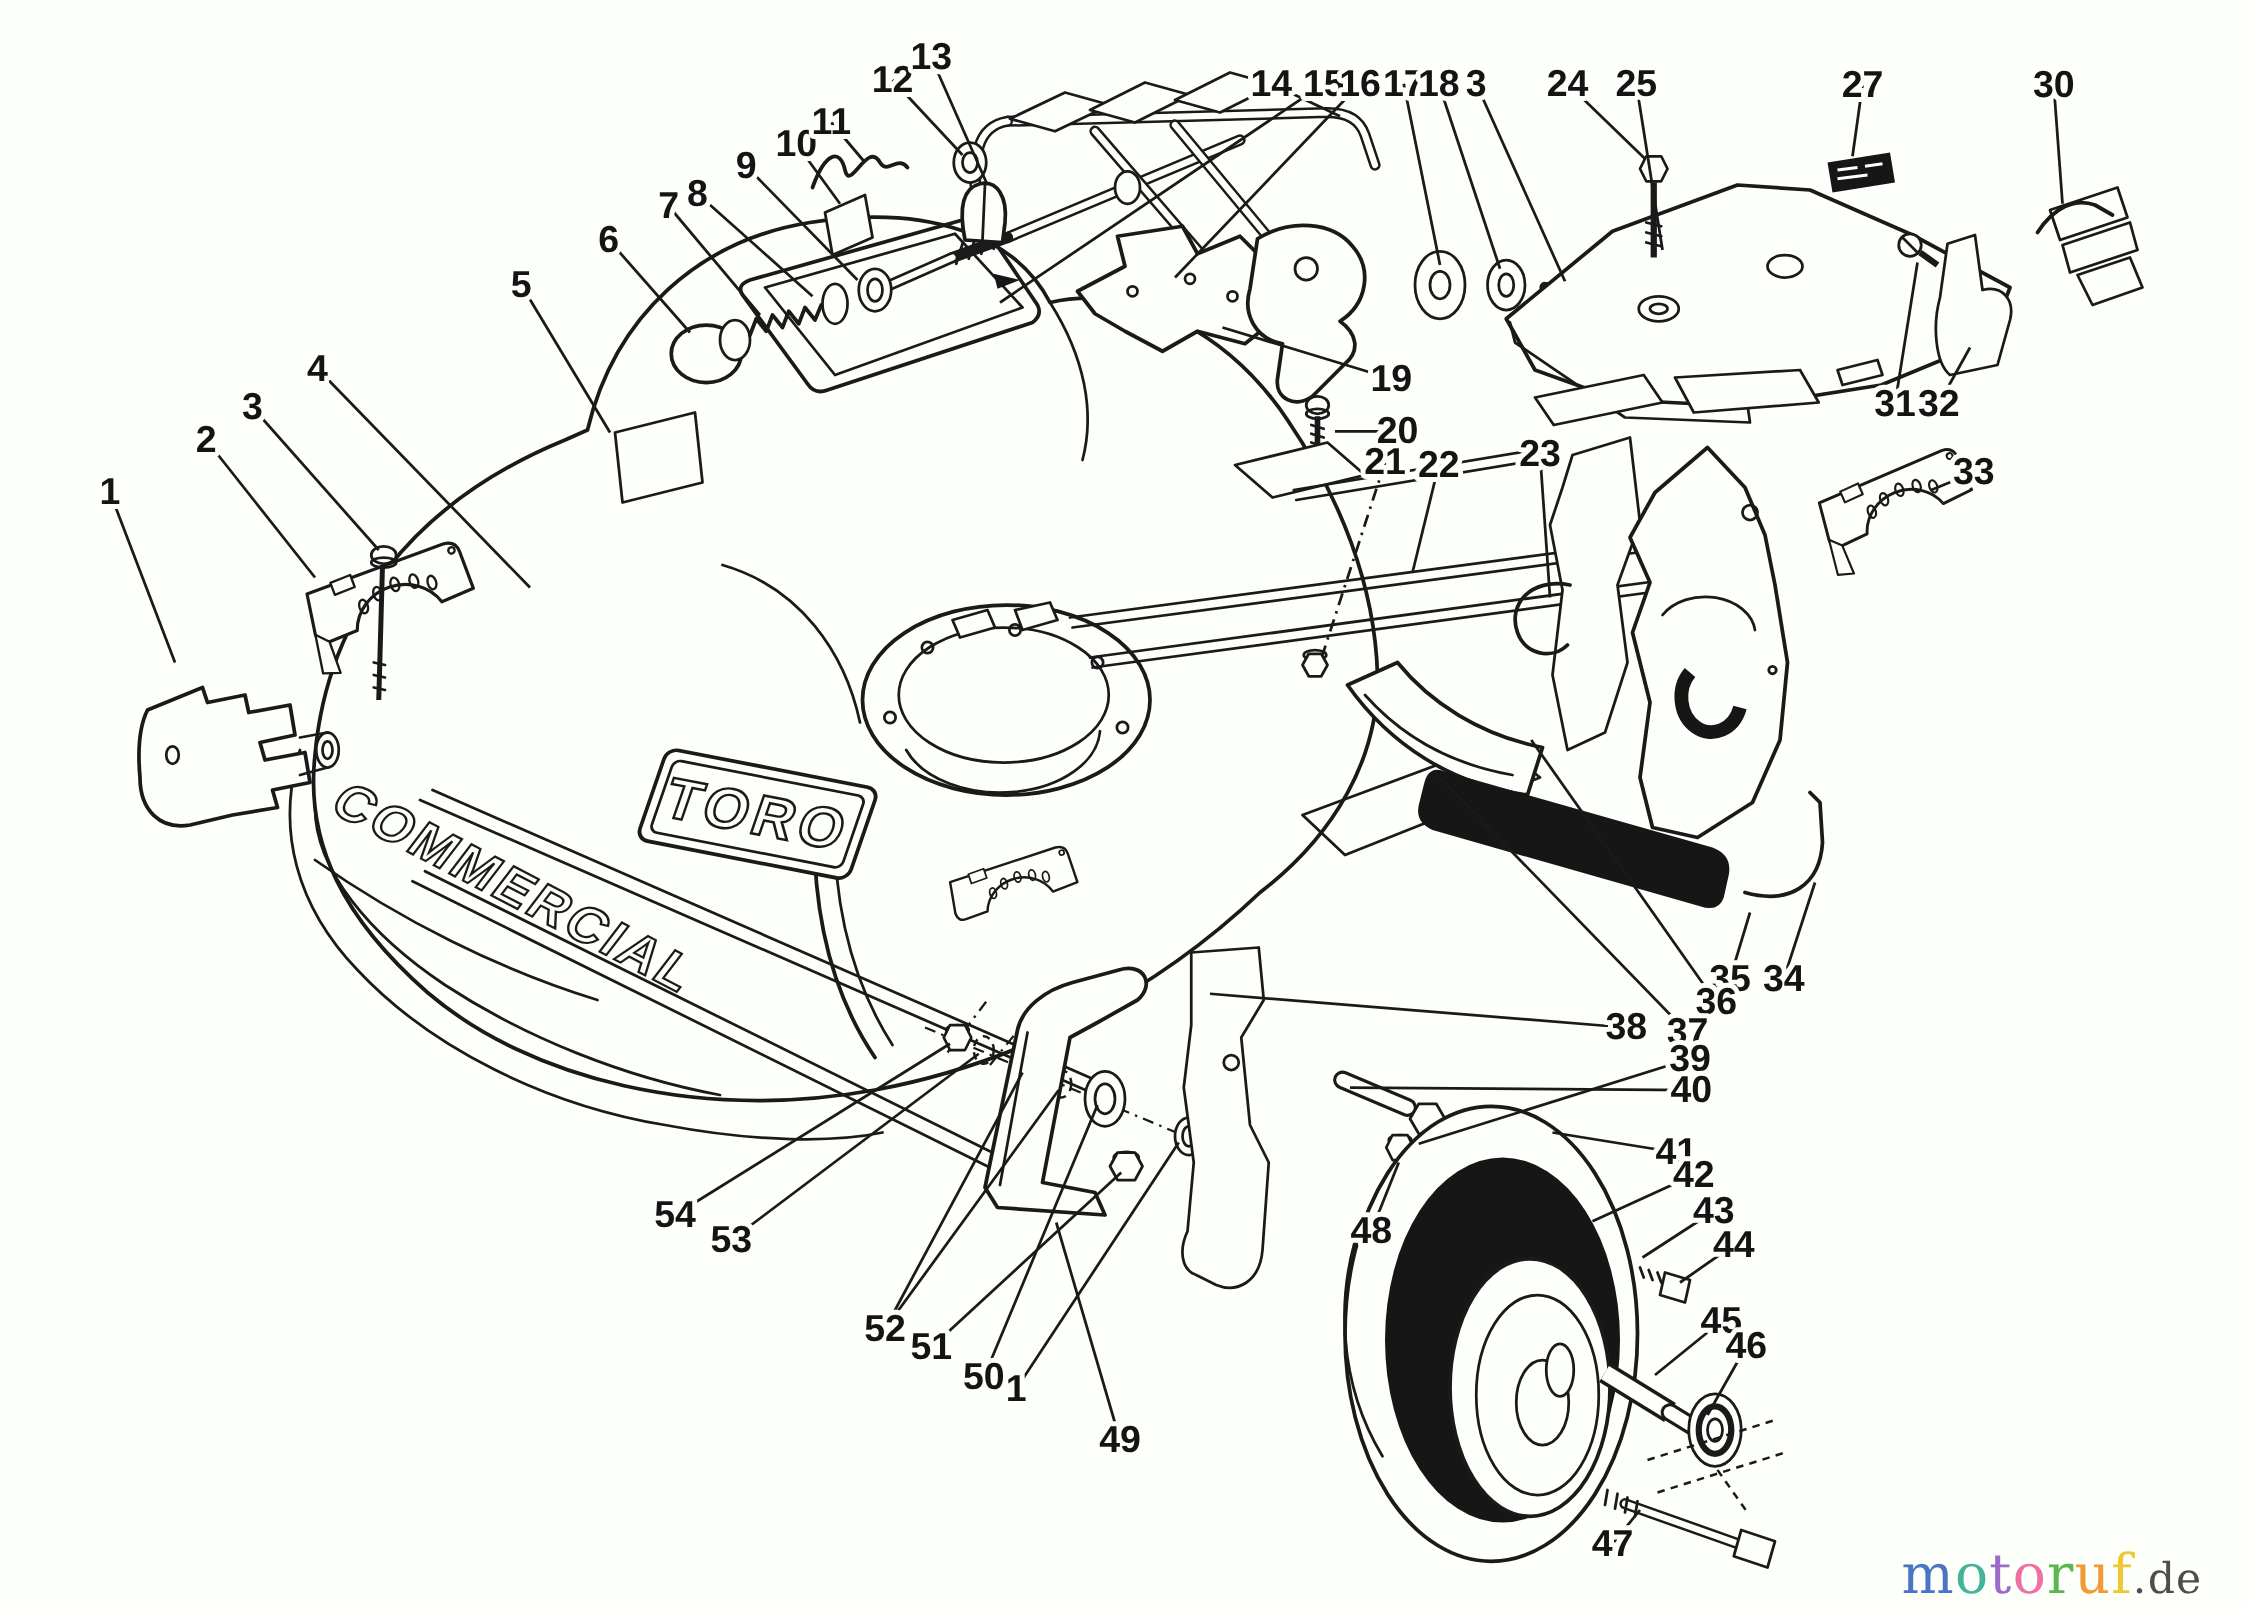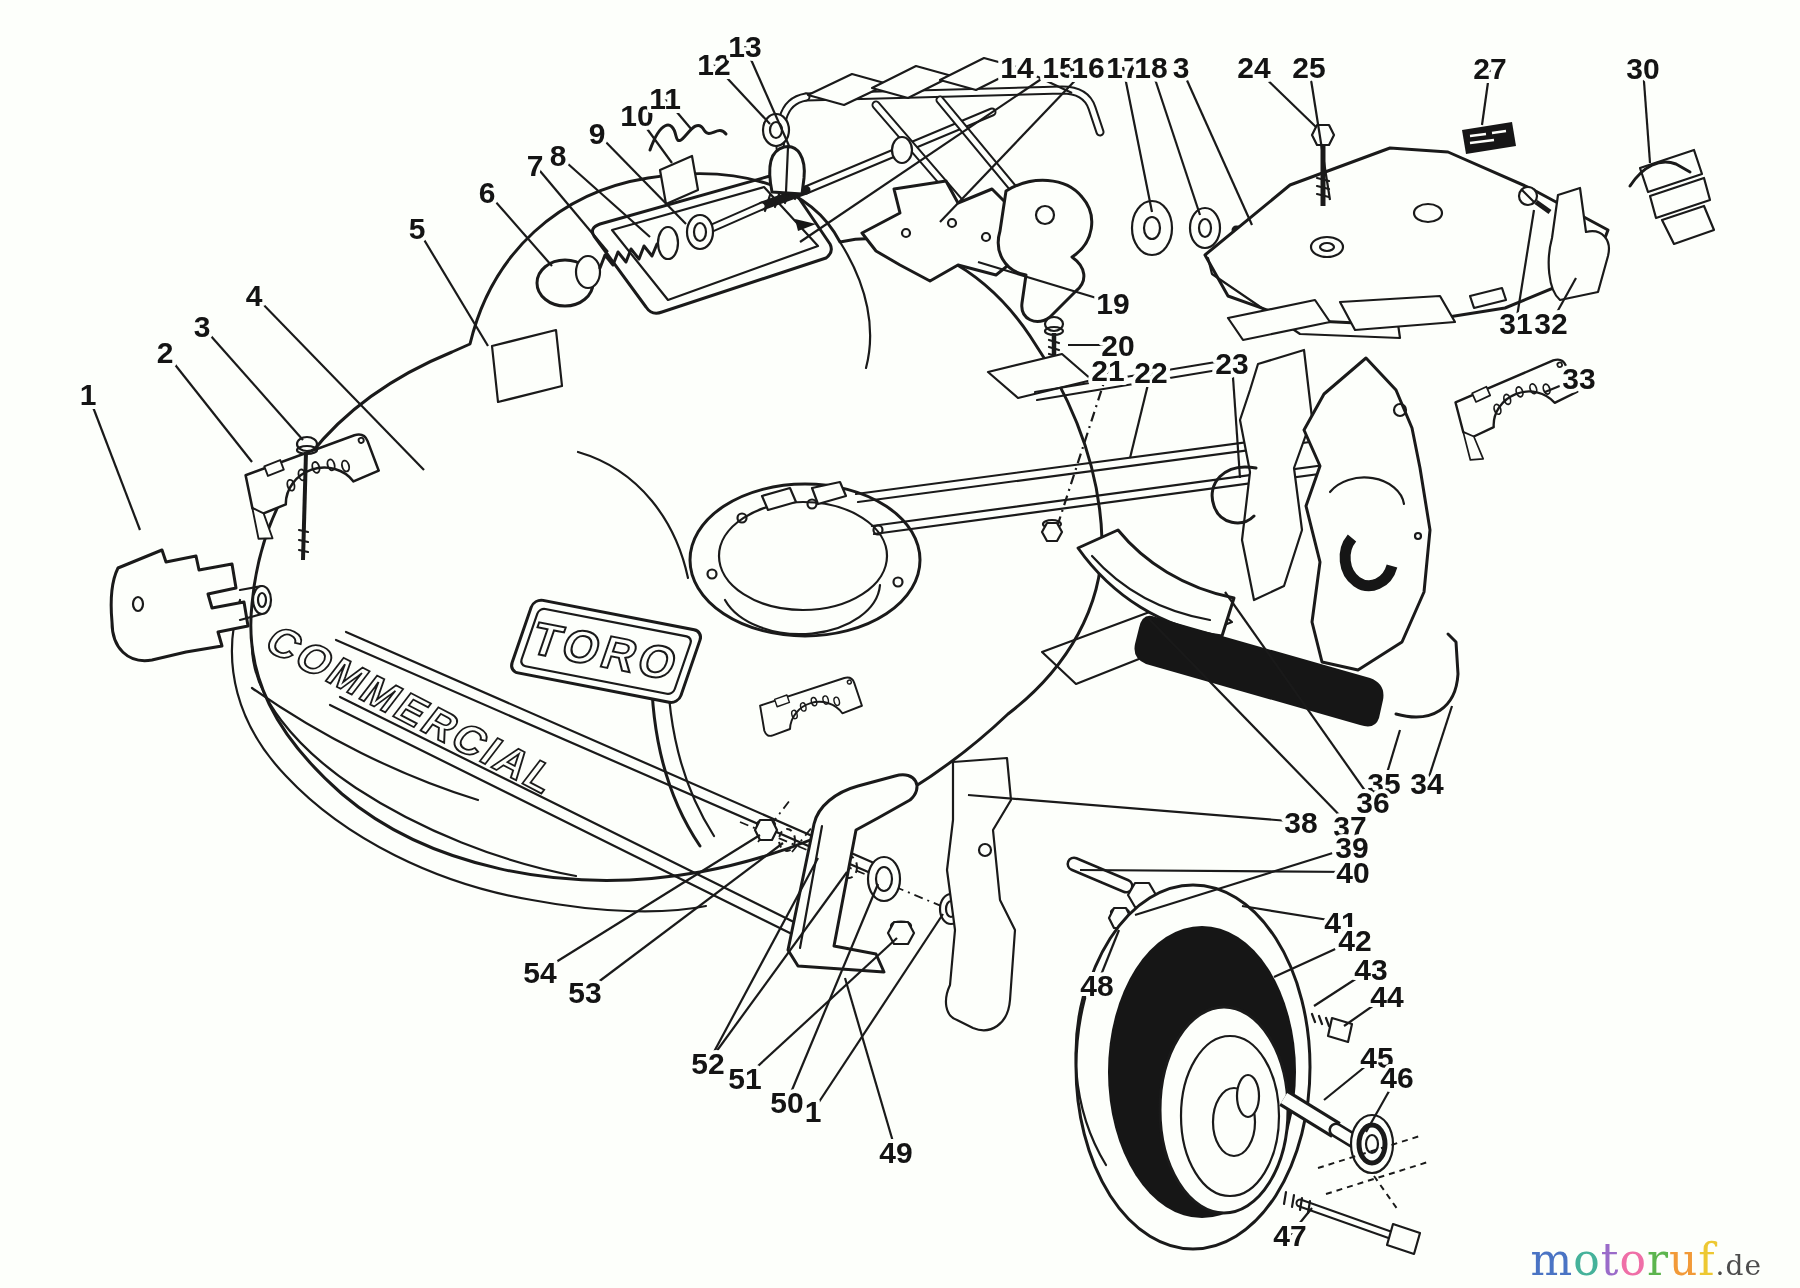--- a/index.html
+++ b/index.html
@@ -24,21 +24,21 @@
   .leader.dash{stroke-dasharray:10 5 2 5;}
   .callout{font:700 30px "Liberation Sans",sans-serif;fill:#141414;text-anchor:middle;
            dominant-baseline:central;paint-order:stroke;stroke:#fdfffb;stroke-width:8px;
            stroke-linejoin:round;}
   .deck-word{font:700 42px "Liberation Sans",sans-serif;fill:#fdfffb;stroke:#1a1a1a;
              stroke-width:1.8;letter-spacing:3px;}
   .toro-word{font:700 46px "Liberation Sans",sans-serif;fill:#fdfffb;stroke:#1a1a1a;
              stroke-width:2;letter-spacing:4px;text-anchor:middle;}
   .watermark{position:absolute;right:38px;bottom:6px;font-family:"DejaVu Serif",serif;
              font-size:44px;font-weight:500;letter-spacing:1px;line-height:1;}
-  .watermark .wm-suffix{font-size:28px;color:#4d4d4d;}
+  .watermark .wm-suffix{font-size:34px;color:#4d4d4d;}
 </style>
 </head>
 <body>
 
 <div class="stage">
 <svg id="diagram" width="1800" height="1288" viewBox="0 0 1800 1288">
 
   <g>
     <path class="fw" d="M 252,604 C 262,492 330,402 452,352 L 470,344 C 492,252 560,192 648,178
          C 742,163 812,188 840,242 C 912,226 986,270 1030,336 C 1072,398 1100,468 1102,540

